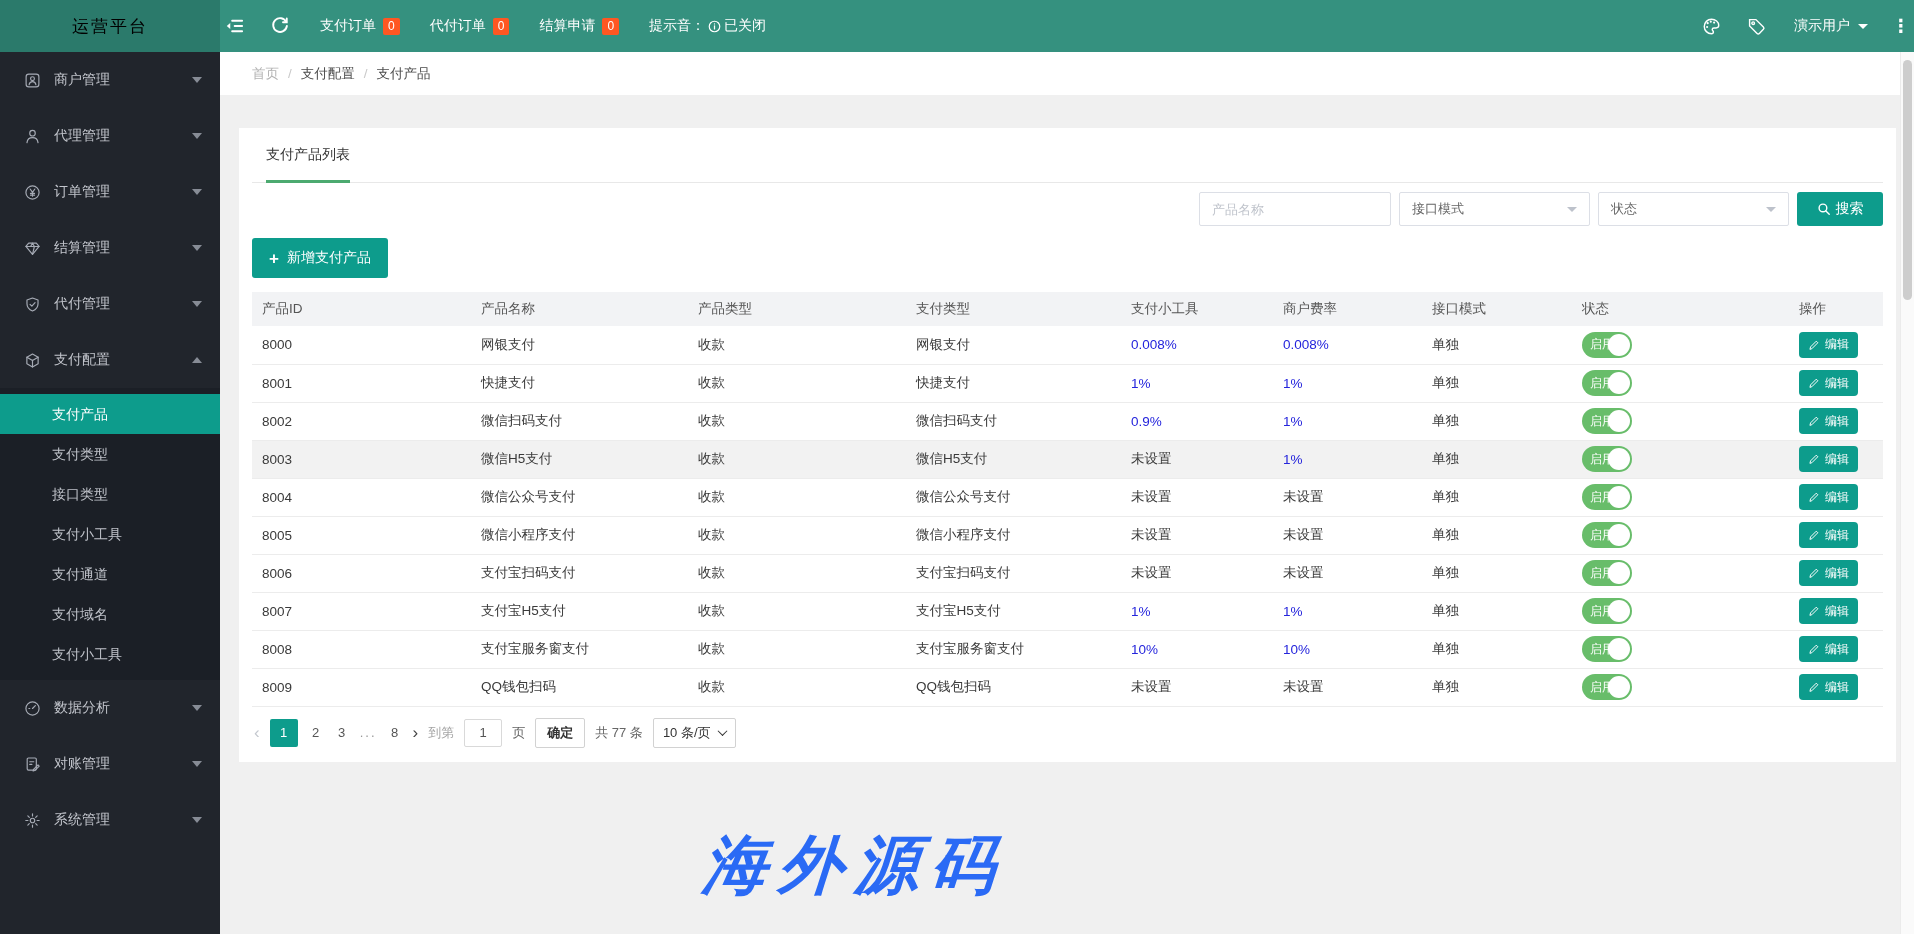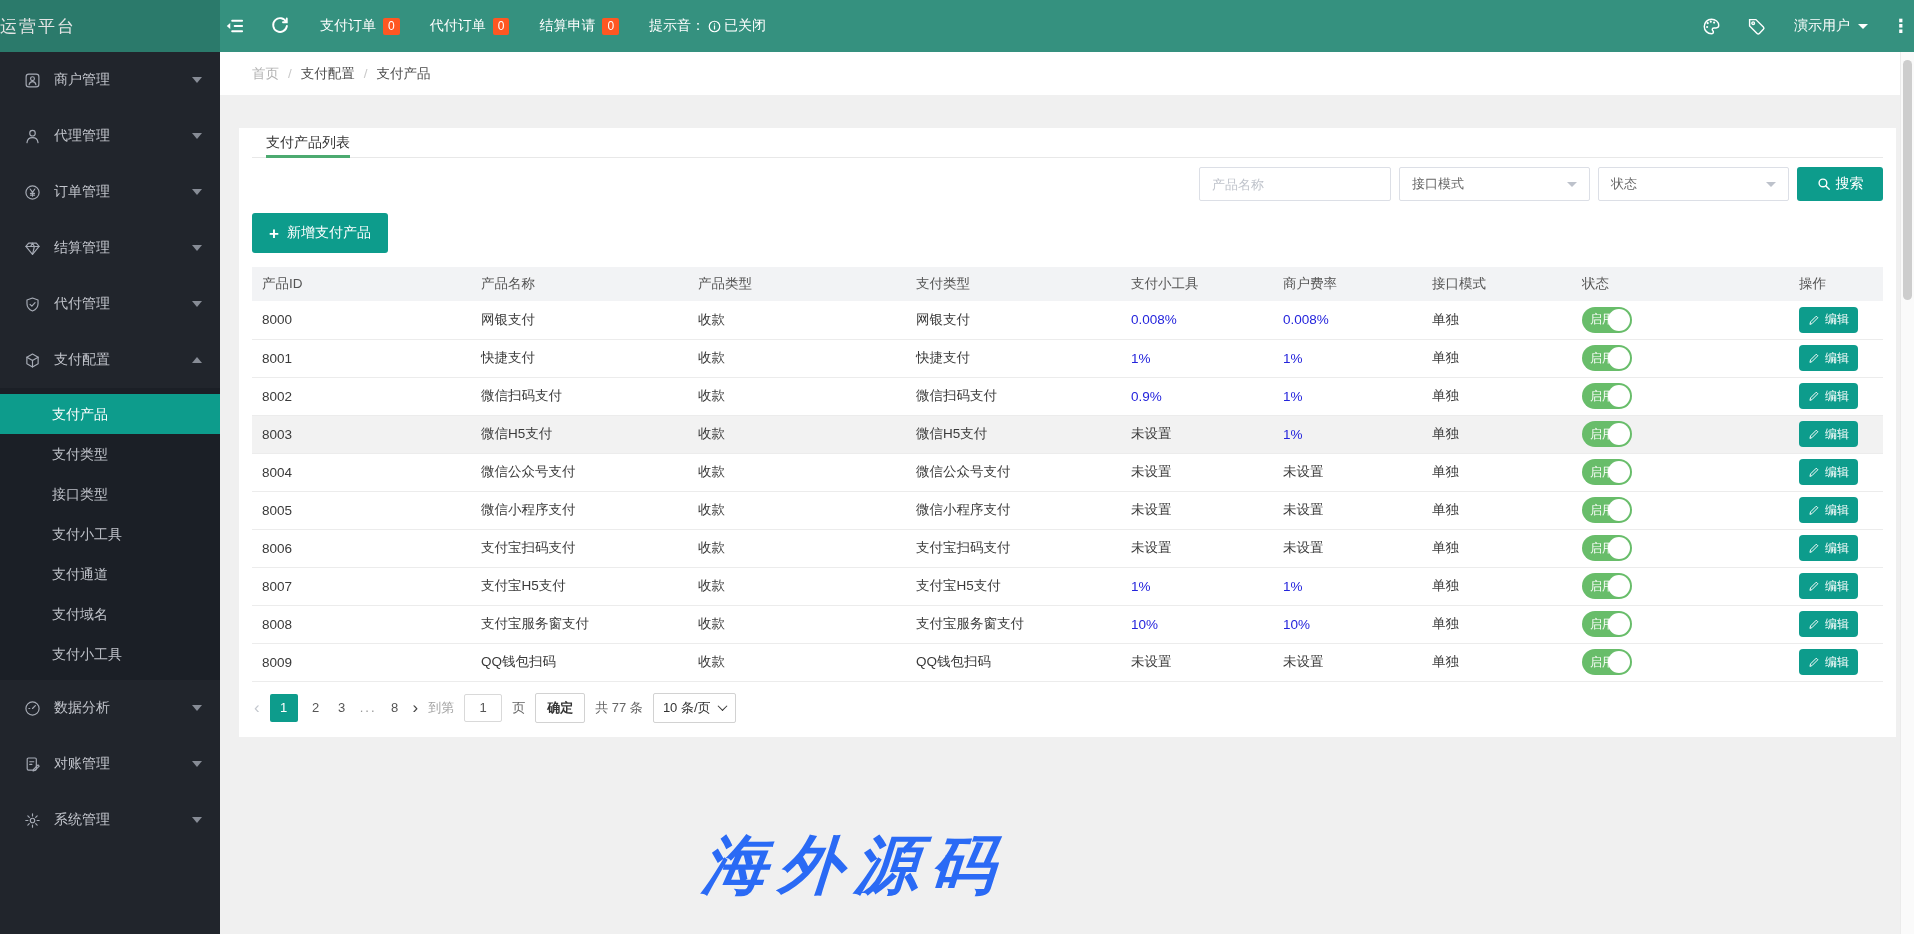--- a/index.html
+++ b/index.html
@@ -1,22 +1,22 @@
 <!DOCTYPE html>
 <html><head>
 <meta charset="utf-8">
 <style>
   * { margin:0; padding:0; box-sizing:border-box; }
   html,body { width:1914px; height:934px; overflow:hidden; }
   body { position:relative; background:#f0f0f0; font-family:"Liberation Sans","DejaVu Sans",sans-serif; }
 
   
   .sidebar { position:absolute; left:0; top:0; width:220px; height:934px; background:#21252c; z-index:5; }
-  .logo { height:52px; background:#2b7a6b; display:flex; align-items:center; 
-          color:#e5e5e5; font-size:17px; letter-spacing:2px; }
+  .logo { height:52px; background:#2b7a6b; display:flex; align-items:center; justify-content:center;
+          color:#000000; font-size:17px; letter-spacing:2px; }
   .menu-item { height:56px; display:flex; align-items:center; padding:0 18px 0 24px;
                color:#c2c5cc; font-size:14px; cursor:pointer; }
   .menu-item svg { width:17px; height:17px; margin-right:13px; color:#a6abb5; flex:none; }
   .mi-label { flex:1; }
   .chevron { width:0; height:0; border-left:5px solid transparent; border-right:5px solid transparent;
              border-top:6px solid #878c96; }
   .chevron.up { border-top:none; border-bottom:6px solid #878c96; }
   .submenu { background:#1b1f26; padding:6px 0; }
   .submenu-item { height:40px; line-height:40px; padding-left:52px; color:#bfc2c9; font-size:14px; cursor:pointer; }
   .submenu-item.active { background:#0d9c8c; color:#fff; }
@@ -42,21 +42,21 @@
   
   .breadcrumb { position:absolute; left:220px; right:0; top:52px; height:43px; background:#fff;
                 display:flex; align-items:center; padding-left:32px; font-size:13.5px; z-index:4; }
   .bc-item { color:#4a4a4a; }
   .bc-item.bc-first { color:#b3b3b3; cursor:pointer; }
   .bc-sep { margin:0 9px; color:#c9c9c9; }
 
   
   .main { position:absolute; left:220px; right:0; top:95px; bottom:0; background:#f0f0f0; }
   .card { position:absolute; left:19px; right:18px; top:33px; background:#fff; padding:0 13px 14px; }
-  .tabbar { height:30px; border-bottom:1px solid #e8e8e8; display:flex; align-items:center; padding-left:14px; }
+  .tabbar { height:55px; border-bottom:1px solid #e8e8e8; display:flex; align-items:center; padding-left:14px; }
   .tab { position:relative; height:100%; display:flex; align-items:center; font-size:14px; color:#333; cursor:pointer; }
   .tab.active:after { content:""; position:absolute; left:0; right:0; bottom:-1px; height:3px; background:#4caa70; }
 
   .filters { display:flex; justify-content:flex-end; align-items:center; margin-top:9px; gap:8px; }
   .f-input { width:192px; height:34px; border:1px solid #dcdfe6; border-radius:2px; padding:0 12px;
              font-size:13px; color:#333; font-family:inherit; }
   .f-input::placeholder { color:#bfc3cb; }
   .f-select { width:191px; height:34px; border:1px solid #dcdfe6; border-radius:2px; display:flex;
               align-items:center; justify-content:space-between; padding:0 12px; color:#666;
               font-size:13px; background:#fff; cursor:pointer; }

